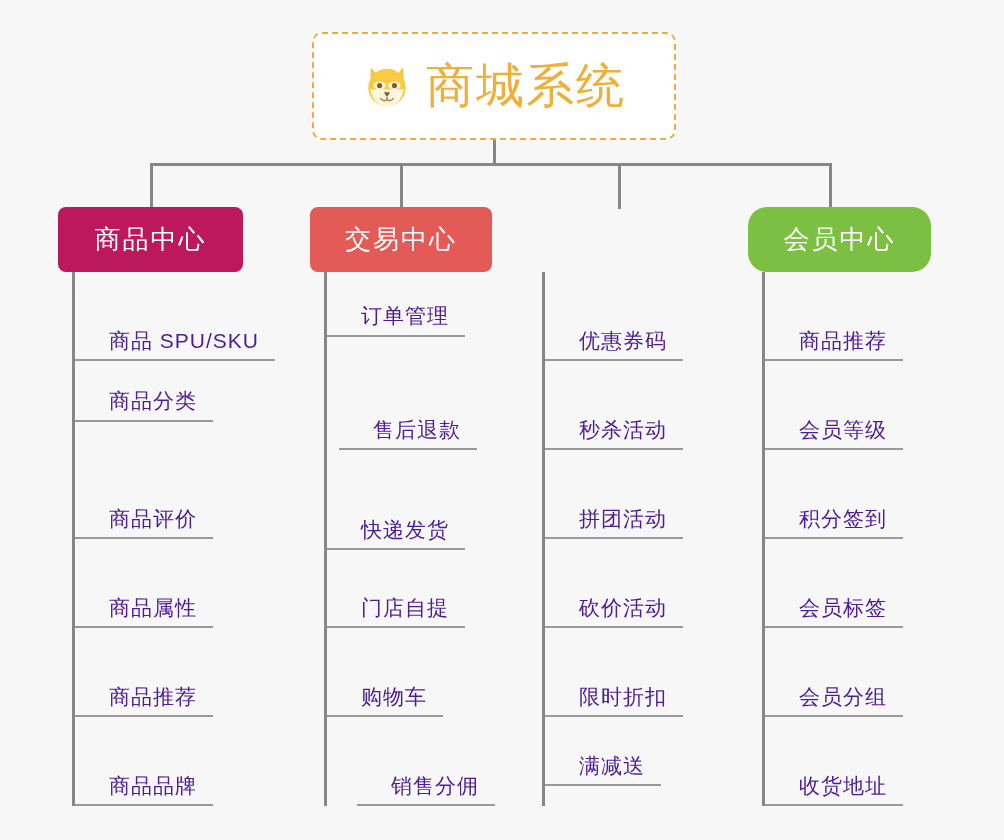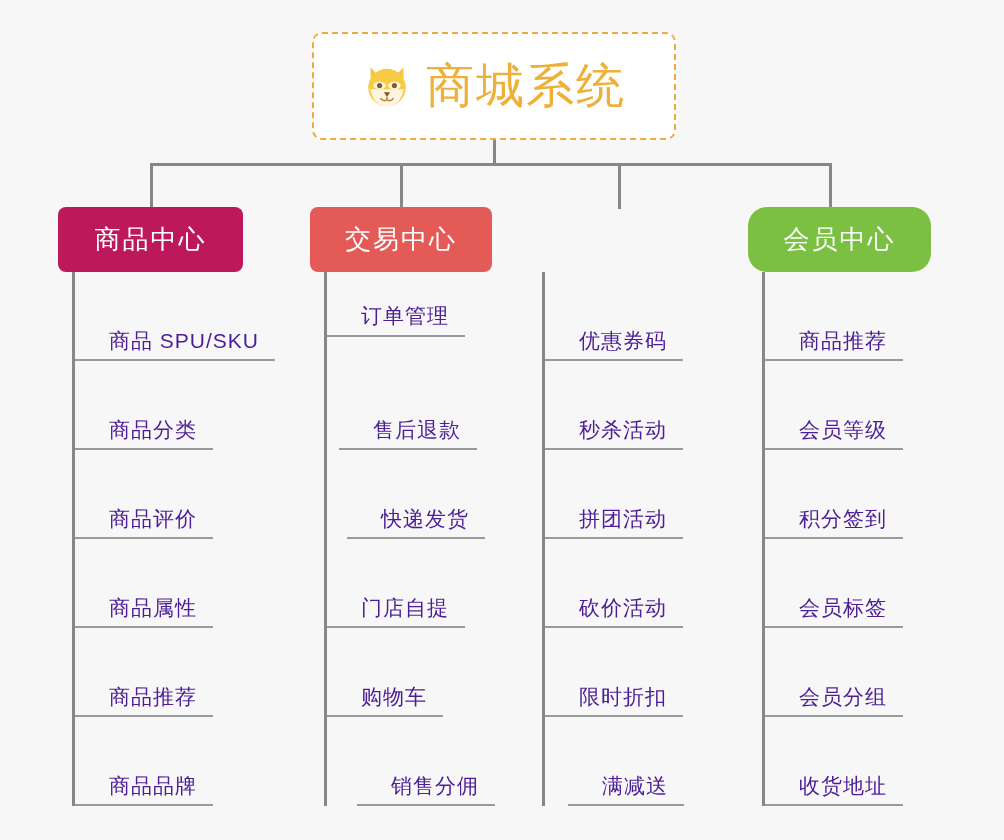--- a/index.html
+++ b/index.html
@@ -160,21 +160,21 @@
   </div>
   <div class="cat-box" style="left: 748px; width: 183px; background: rgb(124, 192, 67); border-radius: 19px;">
     <span>会员中心</span>
   </div>
 
   <div class="branch" style="left:72px;">
     <div class="trunk" style="height: 534px; background: rgb(135, 135, 135);"></div>
   <div class="leaf" style="top: 0px;">
         <div class="leaf-inner"><span class="leaf-label">商品 SPU/SKU</span></div>
       </div>
-      <div class="leaf" style="top: 89px;">
+      <div class="leaf" style="top: 89px; align-items: center;">
         <div class="leaf-inner"><span class="leaf-label">商品分类</span></div>
       </div>
       <div class="leaf" style="top: 178px;">
         <div class="leaf-inner"><span class="leaf-label">商品评价</span></div>
       </div>
       <div class="leaf" style="top: 267px;">
         <div class="leaf-inner"><span class="leaf-label">商品属性</span></div>
       </div>
       <div class="leaf" style="top: 356px;">
         <div class="leaf-inner"><span class="leaf-label">商品推荐</span></div>
@@ -184,21 +184,21 @@
       </div>
     </div>
   <div class="branch" style="left:324px;">
     <div class="trunk" style="height: 534px; background: rgb(135, 135, 135);"></div>
   <div class="leaf" style="top: 4px; align-items: center;">
         <div class="leaf-inner"><span class="leaf-label">订单管理</span></div>
       </div>
       <div class="leaf" style="top: 89px; margin-left: 12px;">
         <div class="leaf-inner"><span class="leaf-label">售后退款</span></div>
       </div>
-      <div class="leaf" style="top: 178px; padding-left: 20px;">
+      <div class="leaf" style="top: 189px;">
         <div class="leaf-inner"><span class="leaf-label">快递发货</span></div>
       </div>
       <div class="leaf" style="top: 267px;">
         <div class="leaf-inner"><span class="leaf-label">门店自提</span></div>
       </div>
       <div class="leaf" style="top: 356px;">
         <div class="leaf-inner"><span class="leaf-label">购物车</span></div>
       </div>
       <div class="leaf" style="top: 445px; margin-left: 30px;">
         <div class="leaf-inner"><span class="leaf-label">销售分佣</span></div>
@@ -214,21 +214,21 @@
       </div>
       <div class="leaf" style="top: 178px;">
         <div class="leaf-inner"><span class="leaf-label">拼团活动</span></div>
       </div>
       <div class="leaf" style="top: 267px;">
         <div class="leaf-inner"><span class="leaf-label">砍价活动</span></div>
       </div>
       <div class="leaf" style="top: 356px;">
         <div class="leaf-inner"><span class="leaf-label">限时折扣</span></div>
       </div>
-      <div class="leaf" style="top: 445px; padding-left: 23px;">
+      <div class="leaf" style="top: 425px;">
         <div class="leaf-inner"><span class="leaf-label">满减送</span></div>
       </div>
     </div>
   <div class="branch" style="left:762px;">
     <div class="trunk" style="height: 534px; background: rgb(135, 135, 135);"></div>
   <div class="leaf" style="top: 0px;">
         <div class="leaf-inner"><span class="leaf-label">商品推荐</span></div>
       </div>
       <div class="leaf" style="top: 89px;">
         <div class="leaf-inner"><span class="leaf-label">会员等级</span></div>

